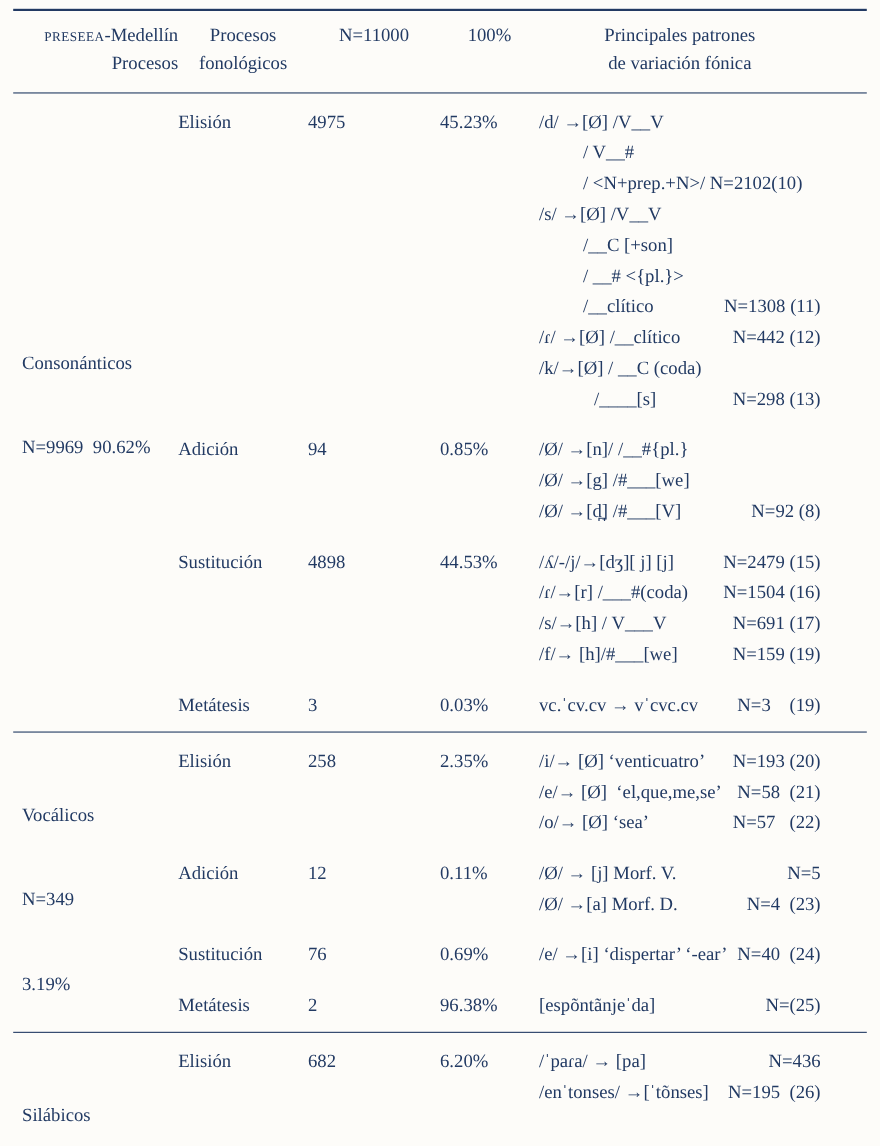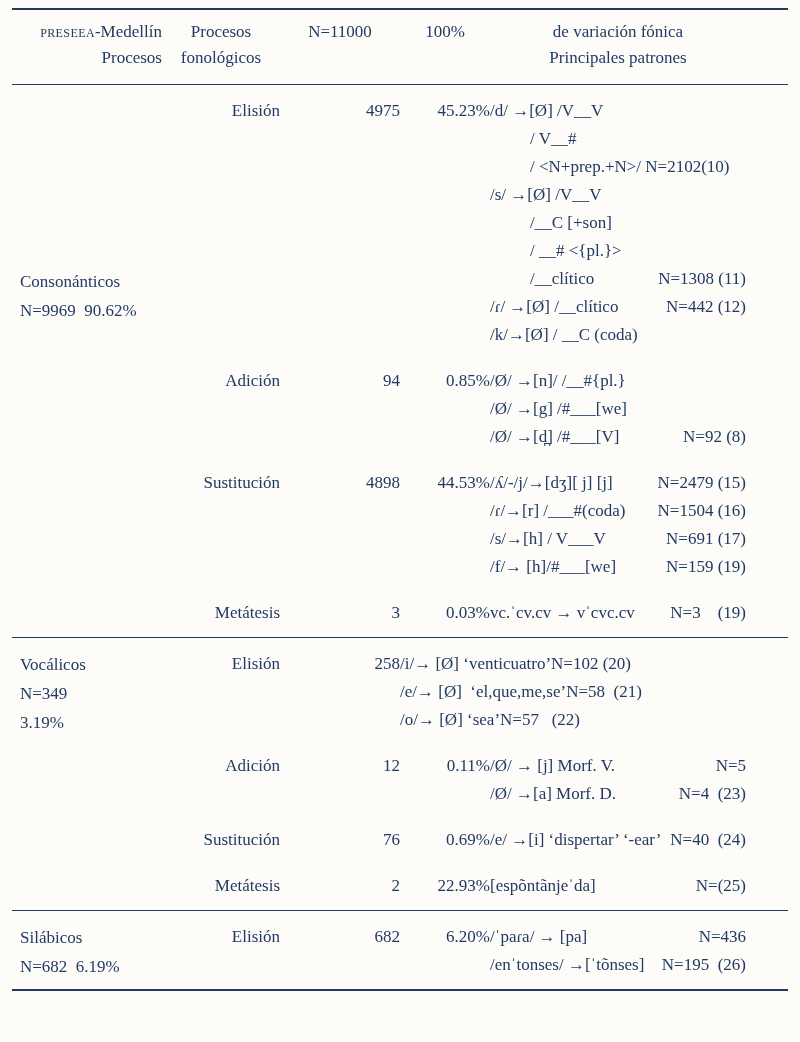--- a/index.html
+++ b/index.html
@@ -12,27 +12,27 @@
   .hdr { display:grid; grid-template-columns:150px 118px 120px 90px 1fr; padding:9px 0 13px; border-bottom:1.5px solid var(--rule); }
   .hdr div { line-height:26px; }
   .hc-seg { padding-left:8px; text-align:right; }
   .hc-proc,.hc-n,.hc-pct { text-align:center; }
   .hc-pat { text-align:center; padding-right:42px; }
   .sc { font-variant:small-caps; letter-spacing:.4px; }
 
   .sec { display:grid; grid-template-columns:150px 1fr; border-bottom:1.5px solid var(--rule); padding:12px 0 6px; }
   .sec:last-child { border-bottom:none; }
   .seg { padding-left:8px; }
-  .seg div { line-height:29px; white-space:pre; }
+  .seg div { line-height:29px; white-space:pre;margin-top:48px; }
   .sec-cons > .seg { padding-top:170px; }
 
   .prow { display:grid; grid-template-columns:118px 120px 90px 1fr; margin-bottom:18px; }
   .prow:last-child { margin-bottom:4px; }
   .prow.gap-lg { margin-top:14px; }
-  .c-proc,.c-n,.c-pct { text-align:right; line-height:28px; }
+  .c-proc,.c-n,.c-pct { text-align:left; line-height:28px; }
   .c-pat { padding-right:42px; }
   .pline { display:flex; justify-content:space-between; line-height:28px; }
   .pt,.pn { white-space:pre; }
   .ind1 .pt { padding-left:40px; }
   .ind2 .pt { padding-left:50px; }
 </style>
 </head>
 <body>
 
 <div class="page">
@@ -47,22 +47,22 @@
         <div>Procesos</div>
         <div>fonológicos</div>
       </div>
       <div class="hc-n">
         <div>N=11000</div>
       </div>
       <div class="hc-pct">
         <div>100%</div>
       </div>
       <div class="hc-pat">
+        <div>Principales patrones</div>
         <div>de variación fónica</div>
-        <div>Principales patrones</div>
       </div>
     </div>
 
     <section class="sec sec-cons">
       <div class="seg">
         <div>Consonánticos</div>
         <div>N=9969  90.62%</div>
       </div>
       <div class="rows">
 
@@ -99,20 +99,24 @@
                 <span class="pt">/__clítico</span>
                 <span class="pn">N=1308 (11)</span>
               </div>
             <div class="pline">
                 <span class="pt">/ɾ/ →[Ø] /__clítico</span>
                 <span class="pn">N=442 (12)</span>
               </div>
             <div class="pline">
                 <span class="pt">/k/→[Ø] / __C (coda)</span>
                 <span class="pn"></span>
+              </div>
+            <div class="pline ind2">
+                <span class="pt">/____[s]</span>
+                <span class="pn">N=298 (13)</span>
               </div>
           </div>
         </div>
 
         <div class="prow">
           <div class="c-proc">Adición</div>
           <div class="c-n">94</div>
           <div class="c-pct">0.85%</div>
           <div class="c-pat">
             <div class="pline">
@@ -173,24 +177,25 @@
       <div class="seg">
         <div>Vocálicos</div>
         <div>N=349</div>
         <div>3.19%</div>
       </div>
       <div class="rows">
 
         <div class="prow">
           <div class="c-proc">Elisión</div>
           <div class="c-n">258</div>
+          <div class="c-pct">2.35%</div>
           <div class="c-pat">
             <div class="pline">
                 <span class="pt">/i/→ [Ø] ‘venticuatro’</span>
-                <span class="pn">N=102 (20)</span>
+                <span class="pn">N=193 (20)</span>
               </div>
             <div class="pline">
                 <span class="pt">/e/→ [Ø]  ‘el,que,me,se’</span>
                 <span class="pn">N=58  (21)</span>
               </div>
             <div class="pline">
                 <span class="pt">/o/→ [Ø] ‘sea’</span>
                 <span class="pn">N=57   (22)</span>
               </div>
           </div>
@@ -220,21 +225,21 @@
             <div class="pline">
                 <span class="pt">/e/ →[i] ‘dispertar’ ‘-ear’</span>
                 <span class="pn">N=40  (24)</span>
               </div>
           </div>
         </div>
 
         <div class="prow">
           <div class="c-proc">Metátesis</div>
           <div class="c-n">2</div>
-          <div class="c-pct">22.93%</div>
+          <div class="c-pct">96.38%</div>
           <div class="c-pat">
             <div class="pline">
                 <span class="pt">[espõntãnjeˈda]</span>
                 <span class="pn">N=(25)</span>
               </div>
           </div>
         </div>
 
       </div>
     </section>

